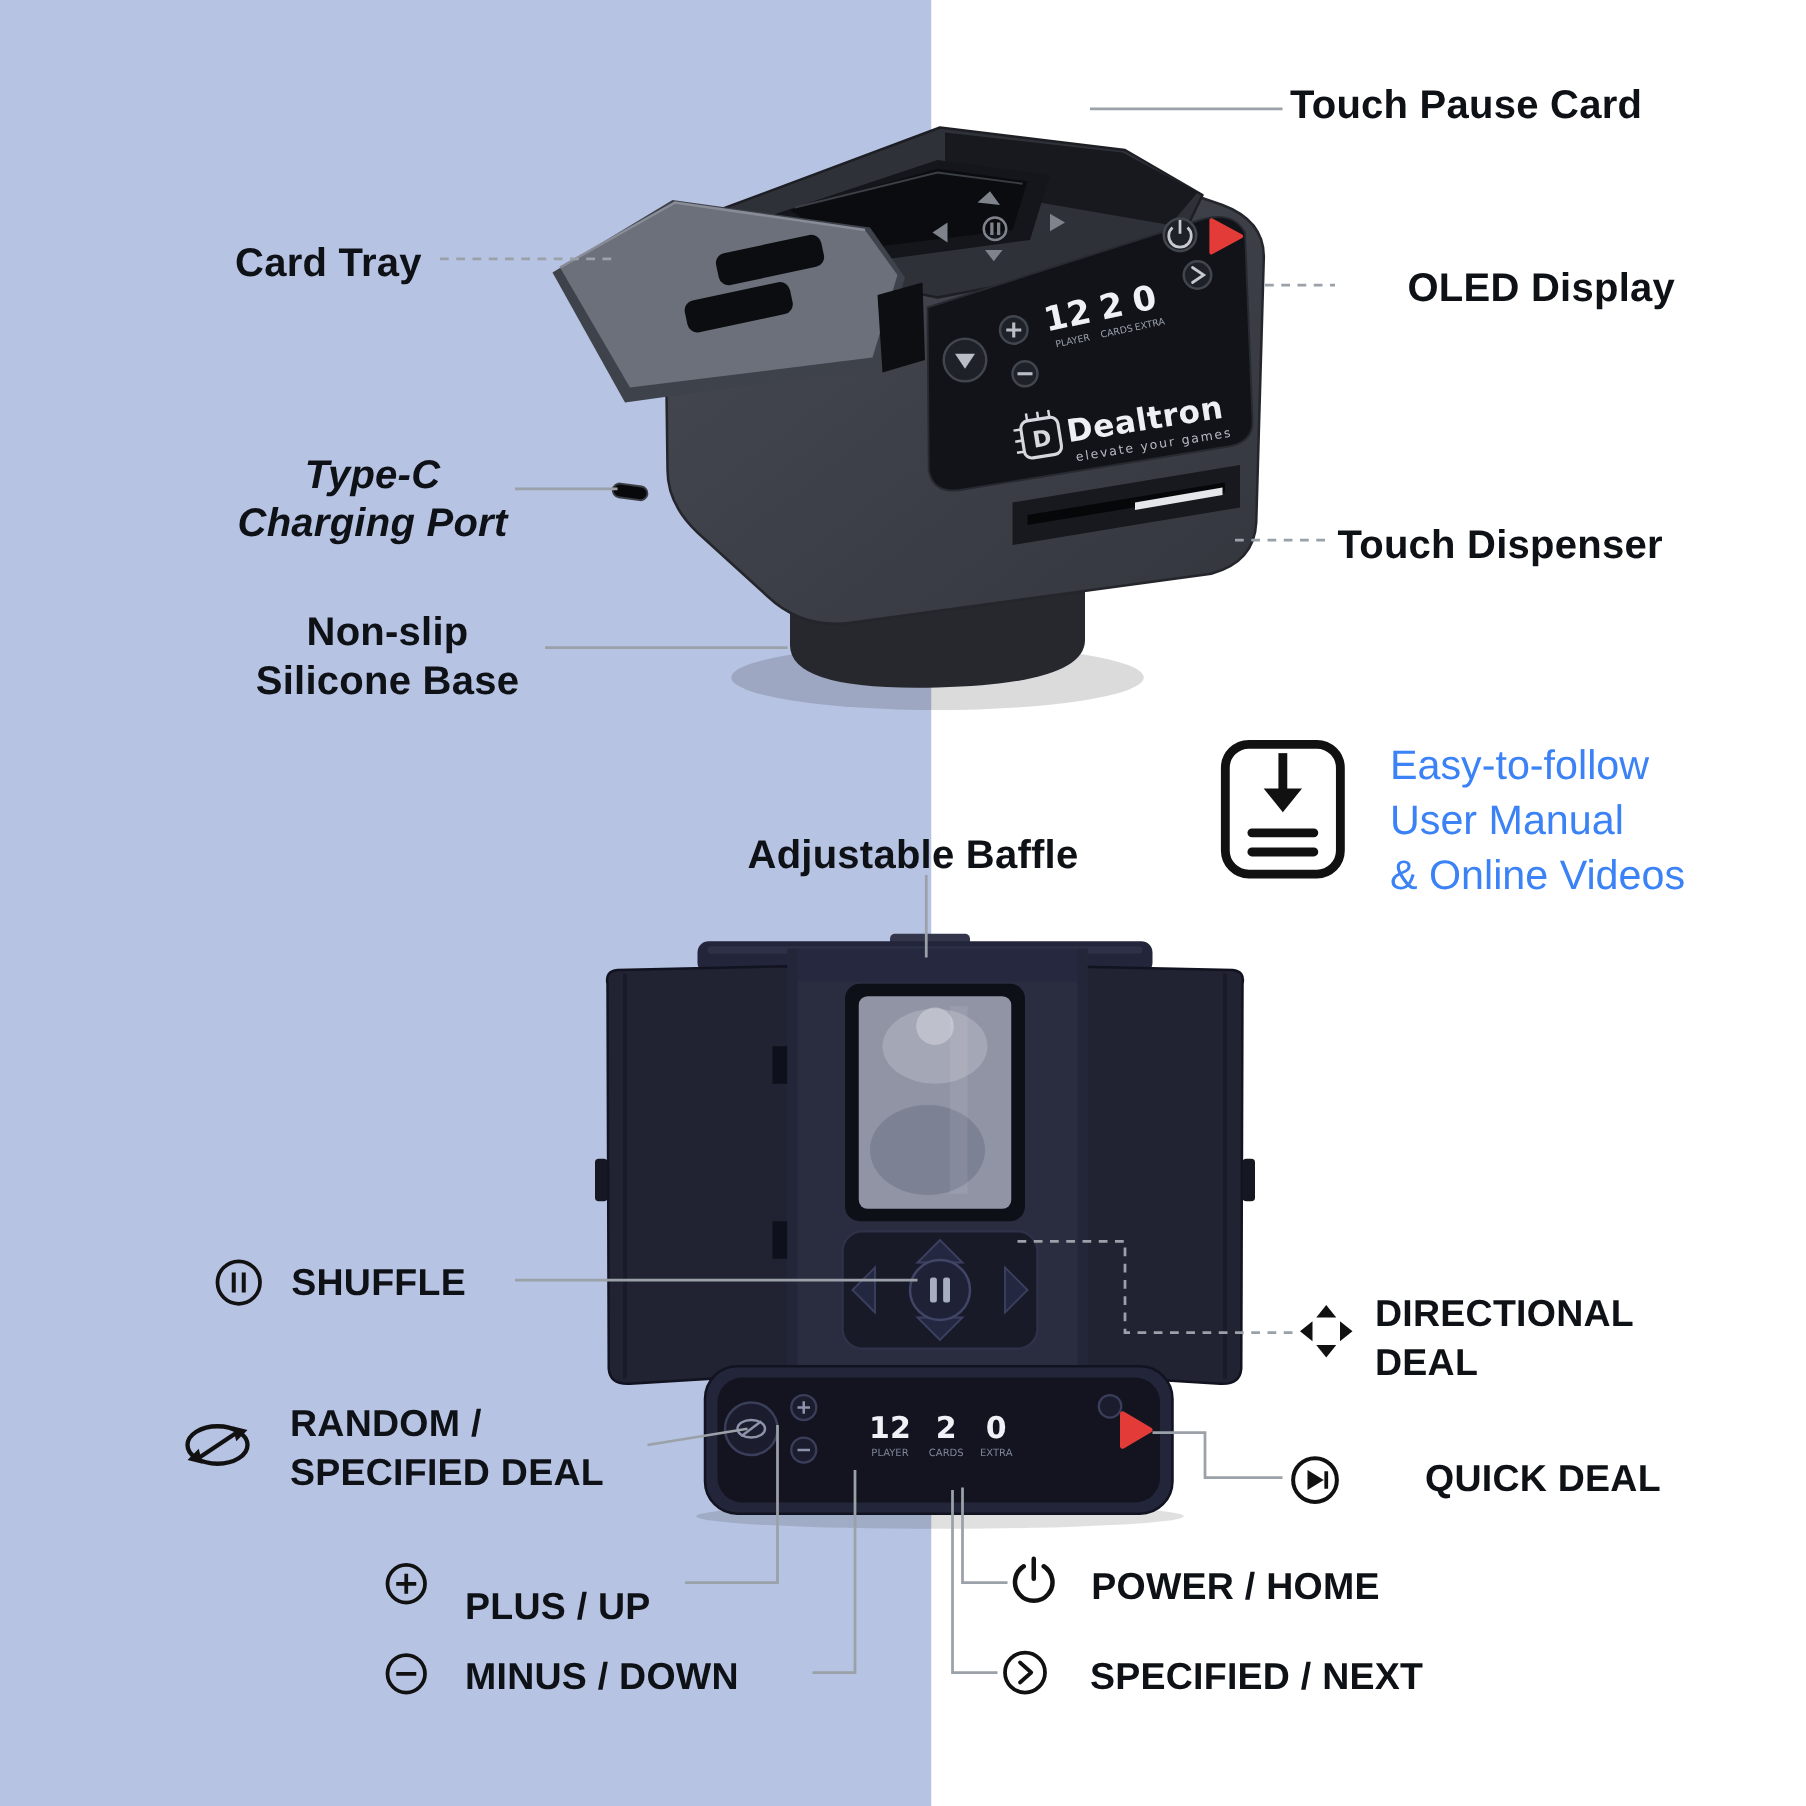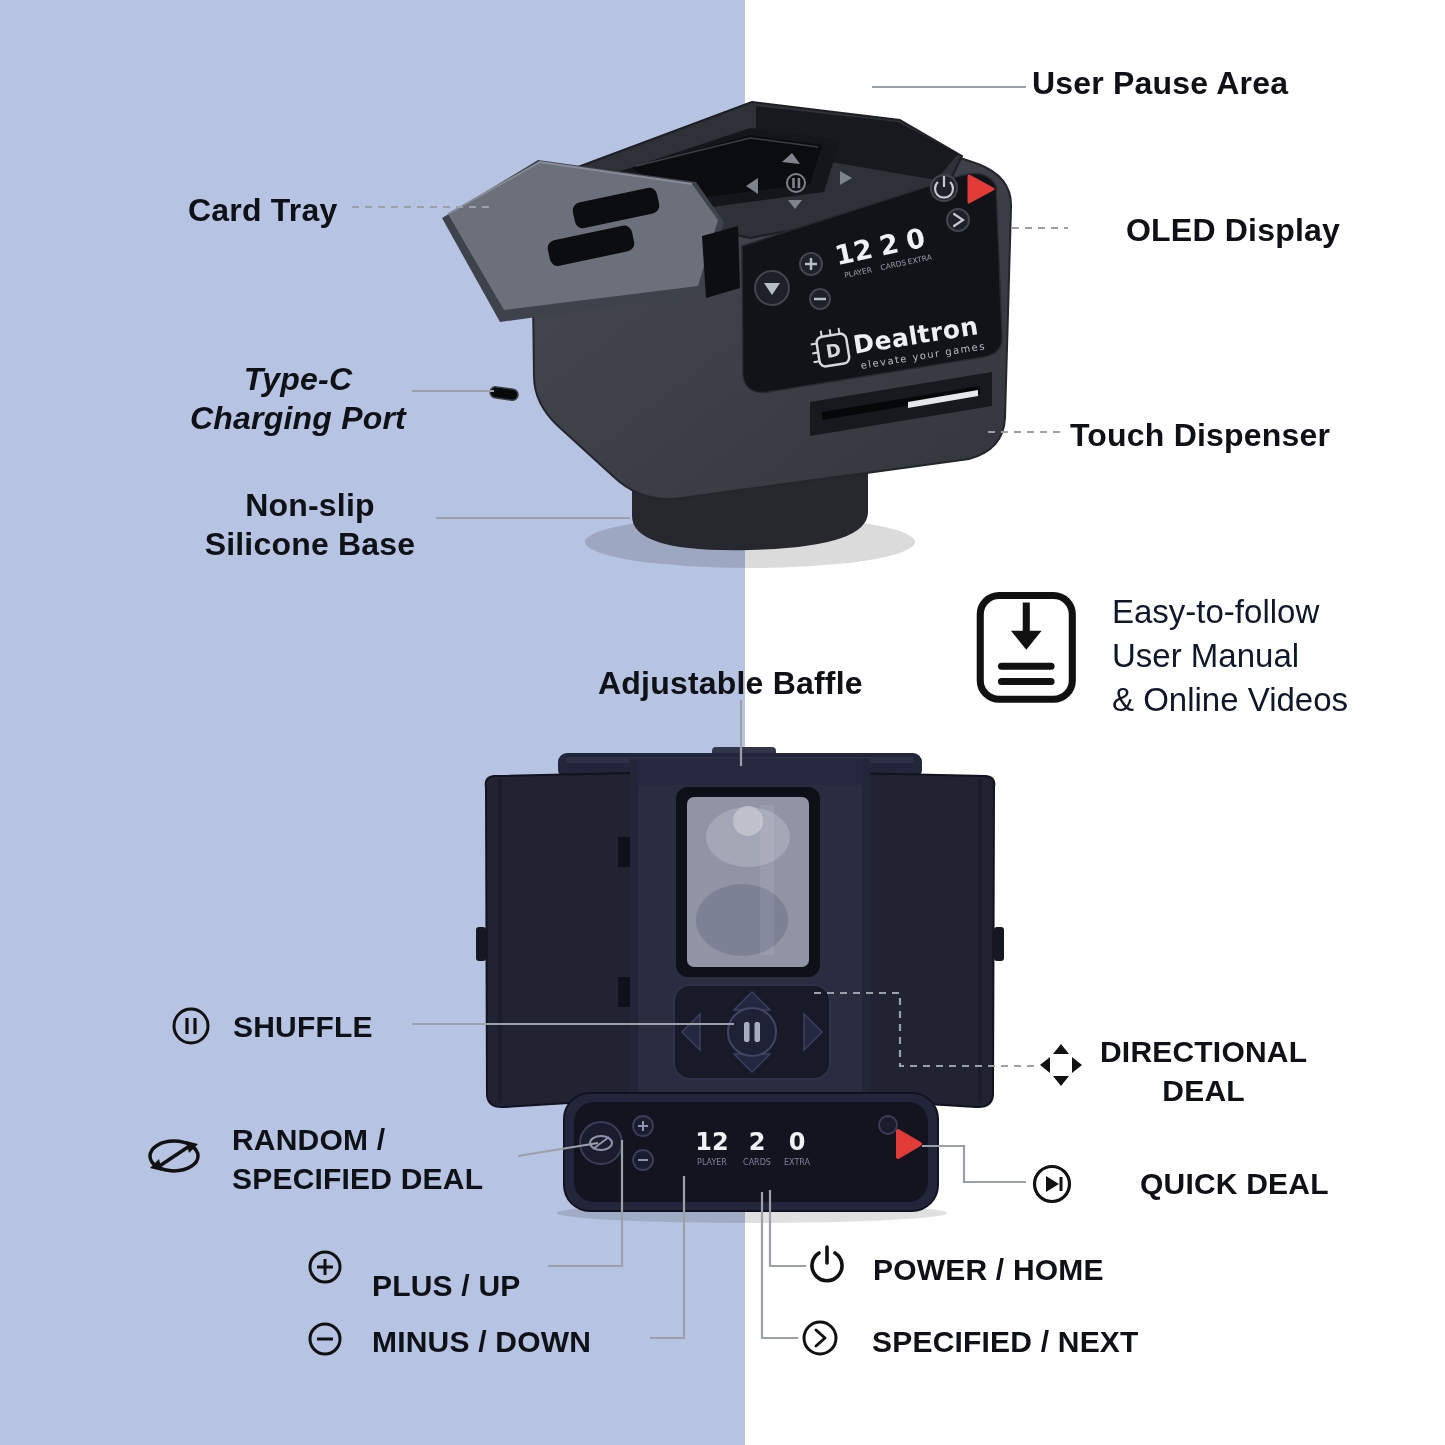--- a/index.html
+++ b/index.html
@@ -6,21 +6,21 @@
     --bg-left:#b7c3e2; --bg-right:#ffffff; --ink:#0e1116;
     --leader:#9aa1a8; --accent-red:#e23b38;
   }
   html,body{margin:0;padding:0;}
   .canvas{position:relative;width:1445px;height:1445px;background:var(--bg-right);
     overflow:hidden;font-family:"Liberation Sans",sans-serif;color:var(--ink);}
   .abs{position:absolute;}
   .bg-left{position:absolute;left:0;top:0;width:745px;height:1445px;background:var(--bg-left);}
   .lbl{font-weight:700;font-size:32px;line-height:1.22;letter-spacing:.2px;}
   .lbl-sm{font-weight:700;font-size:30px;line-height:1.3;letter-spacing:.2px;}
-  .manual-text{font-size:33px;font-weight:400;line-height:1.33;color:#0f172a;}
+  .manual-text{font-size:33px;font-weight:400;line-height:1.33;color:#3b82f6;}
   .ml{white-space:pre-line;}
   .center{text-align:center;}
   .lines{position:absolute;left:0;top:0;width:1445px;height:1445px;pointer-events:none;}
   .leader{stroke:var(--leader);stroke-width:2.2;fill:none;}
   .dash{stroke-dasharray:7 6;}
   svg text{font-family:"DejaVu Sans",sans-serif;}
 </style>
 </head>
 <body>
 
@@ -181,21 +181,21 @@
     <path class="leader" d="M412,1024 L734,1024"></path>
     <path class="leader dash" d="M814,993 L900,993 L900,1066 L1034,1066"></path>
     <path class="leader" d="M922,1146 L964,1146 L964,1182 L1026,1182"></path>
     <path class="leader" d="M518,1156 L598,1143"></path>
     <path class="leader" d="M548,1266 L622,1266 L622,1140"></path>
     <path class="leader" d="M650,1338 L684,1338 L684,1176"></path>
     <path class="leader" d="M806,1266 L770,1266 L770,1190"></path>
     <path class="leader" d="M798,1338 L762,1338 L762,1192"></path>
   </svg>
 
-  <div class="abs lbl" style="left:1032px;top:64px;">User Pause Area</div>
+  <div class="abs lbl" style="left:1032px;top:64px;">Touch Pause Card</div>
   <div class="abs lbl" style="left:188px;top:191px;">Card Tray</div>
   <div class="abs lbl" style="left:1126px;top:211px;text-align:right;">OLED Display</div>
   <div class="abs lbl ml center" style="left:188px;top:360px;width:220px;font-style:italic;">Type-C
 Charging Port</div>
   <div class="abs lbl" style="left:1070px;top:416px;">Touch Dispenser</div>
   <div class="abs lbl" style="left:598px;top:664px;">Adjustable Baffle</div>
   <div class="abs lbl ml center" style="left:200px;top:486px;width:220px;">Non-slip
 Silicone Base</div>
 
   <svg class="abs" style="left:972px;top:582px;" width="118" height="126" viewBox="0 0 100 106">
@@ -217,21 +217,21 @@
   <div class="abs lbl-sm" style="left:233px;top:1007px;">SHUFFLE</div>
 
   <svg class="abs" style="left:1038px;top:1042px;" width="46" height="46" viewBox="0 0 46 46">
     <g fill="#111">
       <polygon points="23,2 15,12 31,12"></polygon>
       <polygon points="23,44 15,34 31,34"></polygon>
       <polygon points="2,23 12,15 12,31"></polygon>
       <polygon points="44,23 34,15 34,31"></polygon>
     </g>
   </svg>
-  <div class="abs lbl-sm ml" style="left:1100px;top:1032px;text-align:center;">DIRECTIONAL
+  <div class="abs lbl-sm ml" style="left:1100px;top:1032px;">DIRECTIONAL
 DEAL</div>
 
   <svg class="abs" style="left:146px;top:1134px;" width="56" height="44" viewBox="0 0 56 44">
     <ellipse cx="28" cy="22" rx="24" ry="15" fill="none" stroke="#111" stroke-width="3.5"></ellipse>
     <line x1="12" y1="33" x2="42" y2="13" stroke="#111" stroke-width="3.5"></line>
     <polygon points="40,7 52,10 43,19" fill="#111"></polygon>
     <polygon points="16,37 4,34 13,25" fill="#111"></polygon>
   </svg>
   <div class="abs lbl-sm ml" style="left:232px;top:1120px;">RANDOM /
 SPECIFIED DEAL</div>

